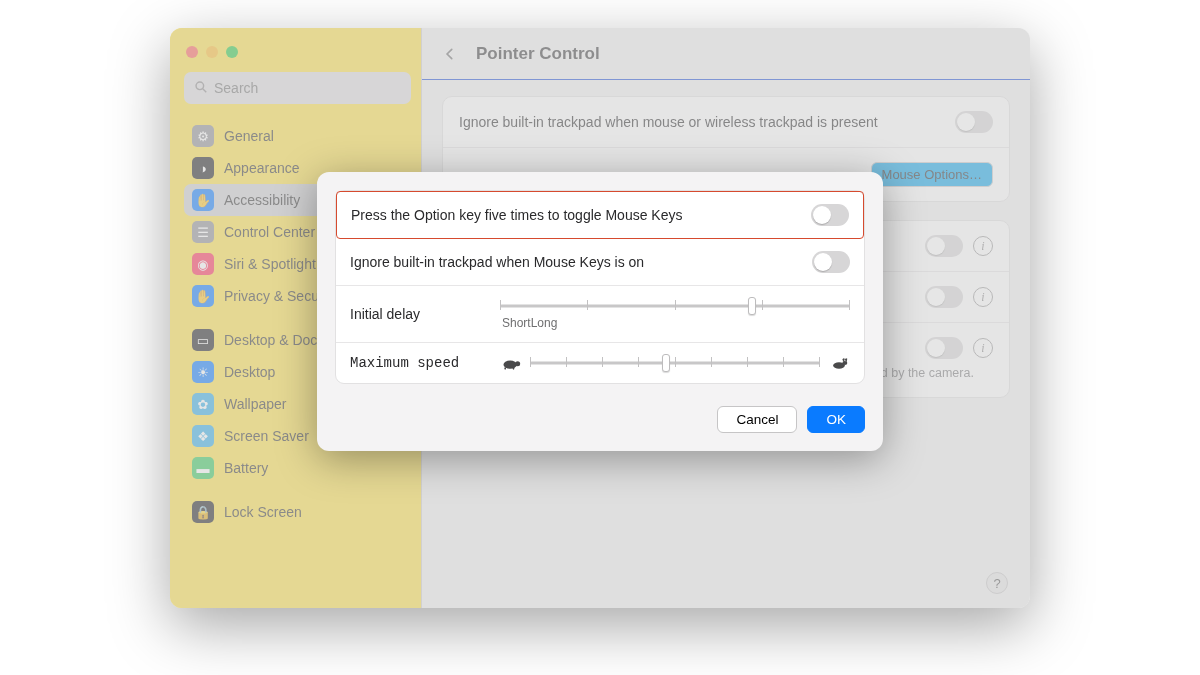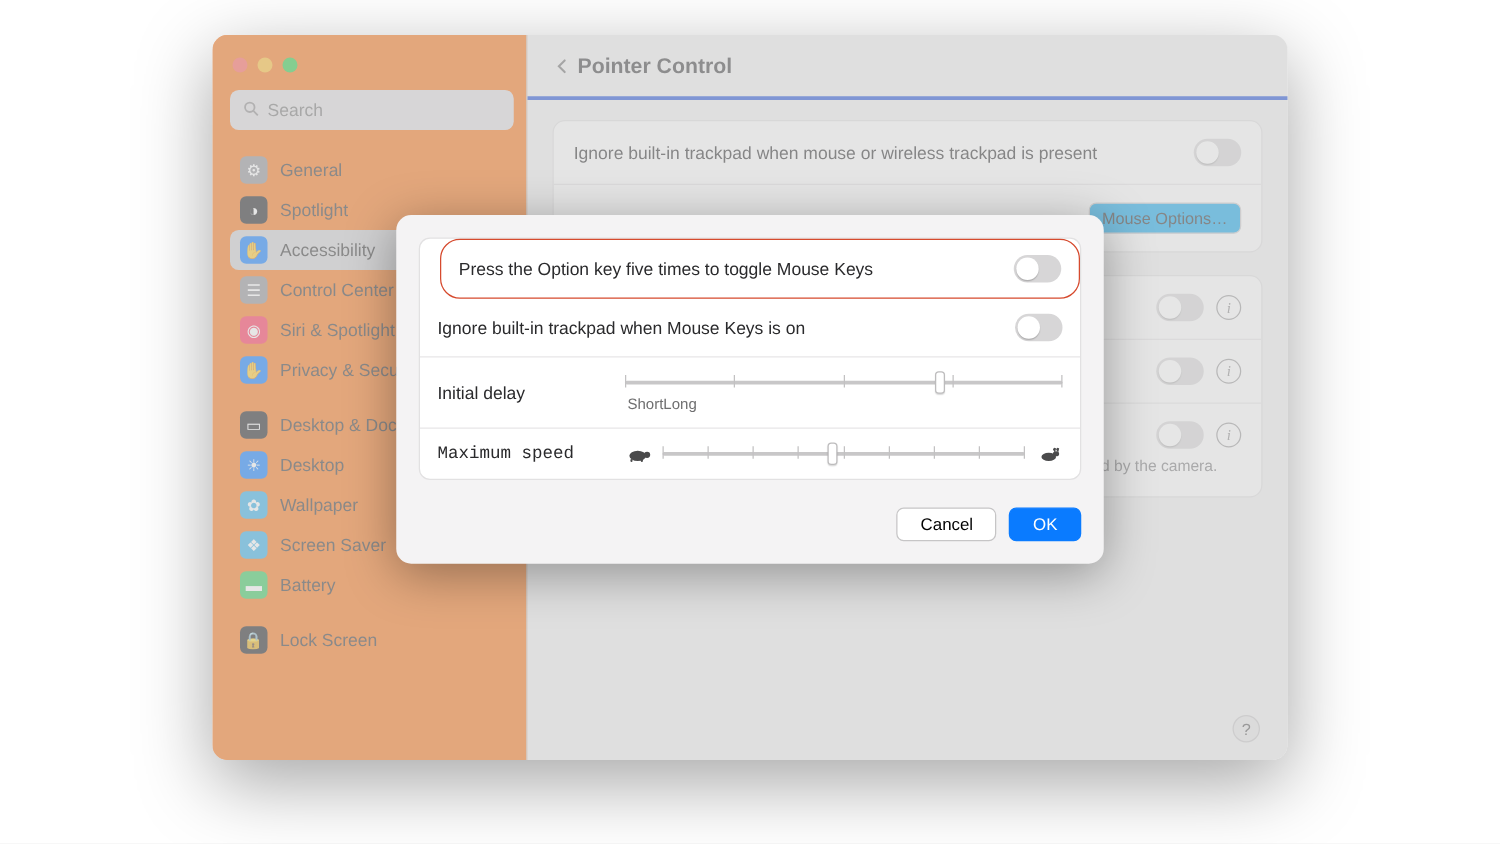--- a/index.html
+++ b/index.html
@@ -11,21 +11,21 @@
   }
   .window {
     width: 860px; height: 580px; margin-top: 28px;
     border-radius: 12px; background: #ececec;
     box-shadow: 0 18px 60px rgba(0,0,0,0.35);
     position: relative; overflow: hidden;
     display: flex;
   }
   
   .sidebar {
-    width: 252px; height: 100%; background: #f97316;
+    width: 252px; height: 100%; background: #fde047;
     border-right: 1px solid #d0cfcf;
     padding: 14px 10px 10px 14px;
     display: flex; flex-direction: column; gap: 6px;
   }
   .traffic {
     display: flex; gap: 8px; padding: 4px 2px 8px 2px;
   }
   .traffic .dot { width: 12px; height: 12px; border-radius: 50%; }
   .dot.red { background:#ff5f57; }
   .dot.yellow{ background:#febc2e; }
@@ -48,22 +48,22 @@
     display:flex; align-items:center; justify-content:center;
     color:#fff; font-size:13px;
   }
   .gap-above { margin-top: 12px; }
   
   .main {
     flex:1; display:flex; flex-direction:column;
     background:#efefef;
   }
   .titlebar {
-    height:52px; border-bottom:3px solid #1d4ed8;
-    display:flex; align-items:center; padding:0 16px;
+    height:52px; border-bottom:1px solid #1d4ed8;
+    display:flex; align-items:center; gap:14px; padding:0 16px;
   }
   .back-btn {
     width:24px; height:24px; display:flex; align-items:center; justify-content:center;
     color:#6f6f70;
   }
   .title { font-weight:700; font-size:17px; color:#3b3b3d; }
   .content { flex:1; padding:16px 20px; position:relative; overflow:auto; }
   .panel {
     background:#fdfdfd; border:1px solid #e0dfe0; border-radius:10px;
     padding: 0; margin-bottom: 18px;
@@ -116,21 +116,21 @@
     background:#fff; margin:18px 18px 12px 18px; border:1px solid #e2e1e2; border-radius:9px;
   }
   .sheet-row {
     padding:12px 14px; display:flex; align-items:center; gap:10px;
     border-bottom:1px solid #e7e6e7;
   }
   .sheet-row:last-child { border-bottom:none;font-family:Liberation Mono, monospace; }
   .sheet-row .label { font-size:14px; color:#2a2a2c; flex: 0 0 140px; }
   .sheet-row .label.full { flex:1; }
   .highlighted-row {
-    border:1.5px solid #d64a2e; border-radius:16px;margin-left:16px;
+    border:1.5px solid #d64a2e; border-radius:4px;
   }
   .sheet-footer {
     padding: 10px 18px 18px 18px; display:flex; justify-content:flex-end; gap:10px;margin-left:24px;
   }
   .btn {
     border-radius:6px; font-size:13.5px; padding:5px 18px; border:1px solid #c6c5c6;
     background:#fff;
   }
   .btn.primary { background:#0a7bff; color:#fff; border-color:#0a7bff; }
   
@@ -176,21 +176,21 @@
       </span>
       <input type="text" style="border: none; background: transparent; outline: none; font-size: 14px; color: rgb(85, 85, 85); flex: 1 1 0%;" placeholder="Search">
     </div>
     <div class="sidebar-list" id="sidebar-list">
         <div class="sidebar-item">
           <div class="side-icon" style="background: rgb(142, 142, 147);">⚙</div>
           <span>General</span>
         </div>
         <div class="sidebar-item">
           <div class="side-icon" style="background: rgb(28, 28, 30);">◑</div>
-          <span>Spotlight</span>
+          <span>Appearance</span>
         </div>
         <div class="sidebar-item selected">
           <div class="side-icon" style="background: rgb(10, 123, 255);">✋</div>
           <span>Accessibility</span>
         </div>
         <div class="sidebar-item">
           <div class="side-icon" style="background: rgb(142, 142, 147);">☰</div>
           <span>Control Center</span>
         </div>
         <div class="sidebar-item">

